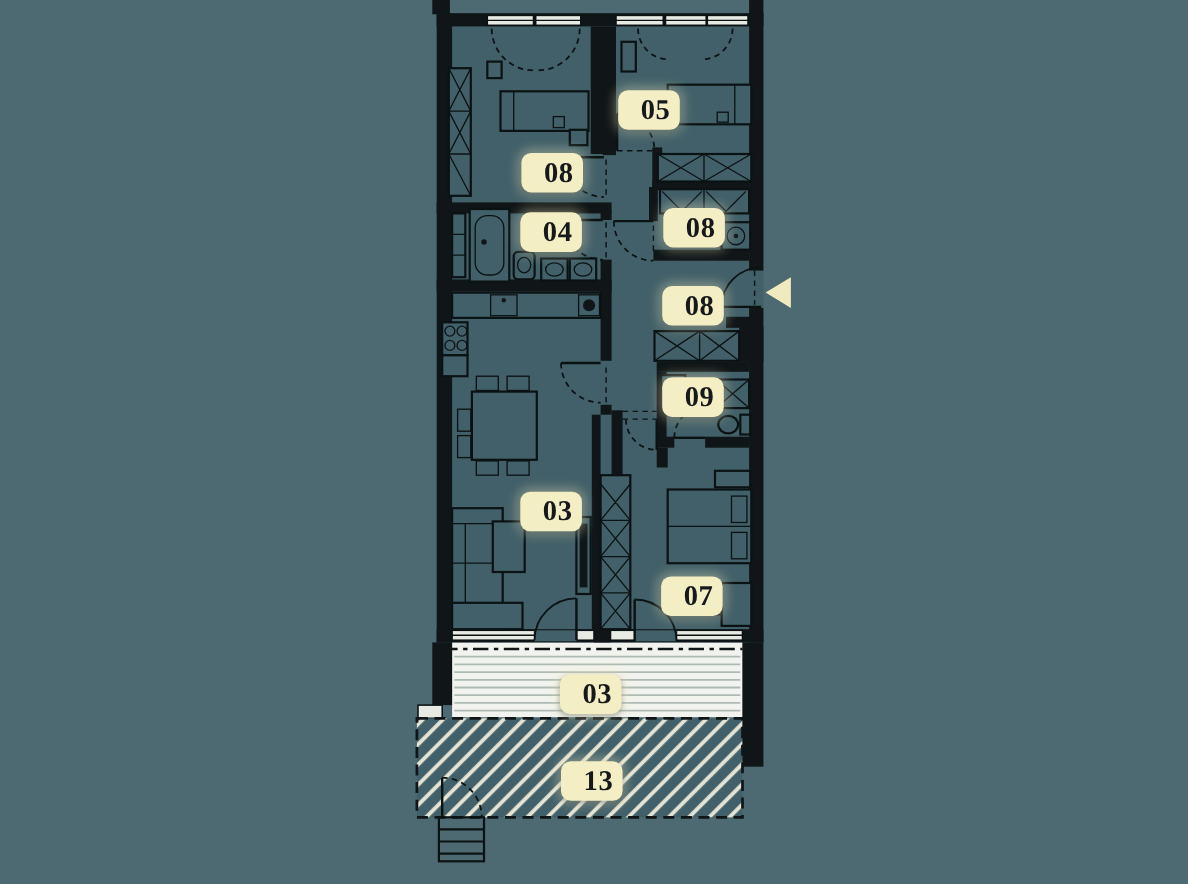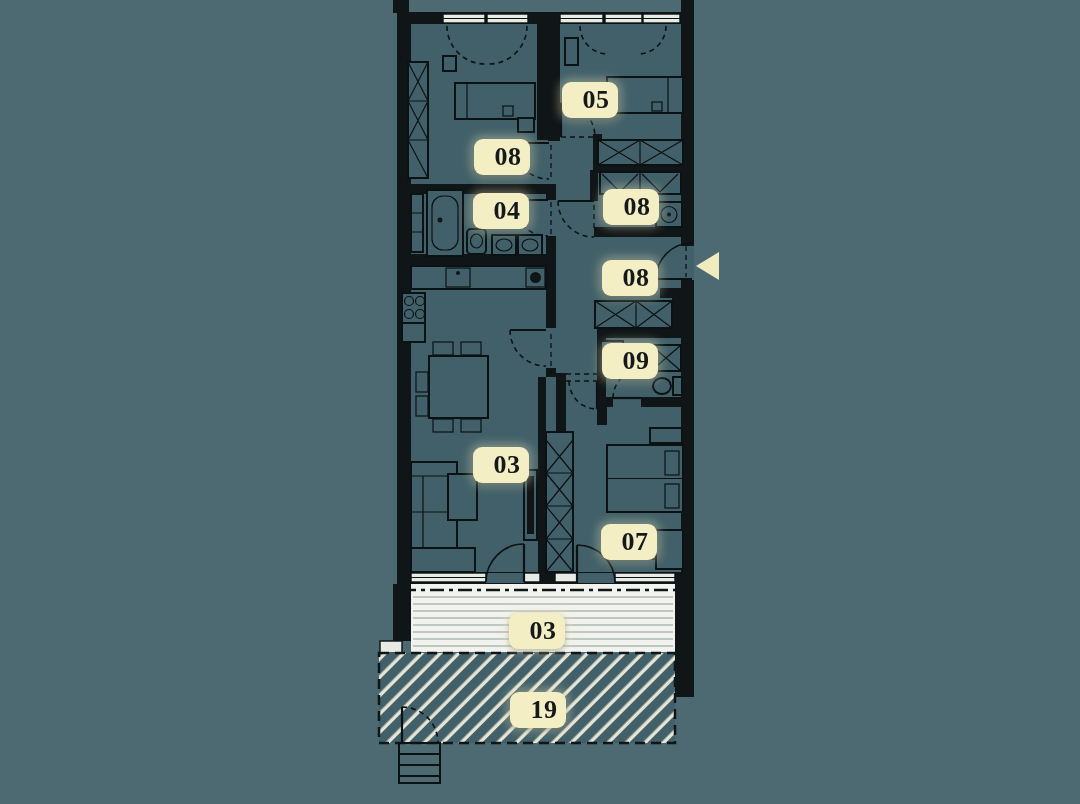--- a/index.html
+++ b/index.html
@@ -284,14 +284,14 @@
 
 <div class="badge" style="left:602px;top:260px">08</div>
 <div class="badge" style="left:473px;top:447px">03</div>
 <div class="badge" style="left:473px;top:193px">04</div>
 <div class="badge" style="left:474px;top:139px">08</div>
 <div class="badge" style="left:562px;top:82px">05</div>
 <div class="badge" style="left:603px;top:189px">08</div>
 <div class="badge" style="left:602px;top:343px">09</div>
 <div class="badge" style="left:601px;top:524px">07</div>
 <div class="badge" style="left:509px;top:613px">03</div>
-<div class="badge" style="left:510px;top:692px">19</div>
+<div class="badge" style="left:510px;top:692px">13</div>
 </div>
 
 </body></html>

